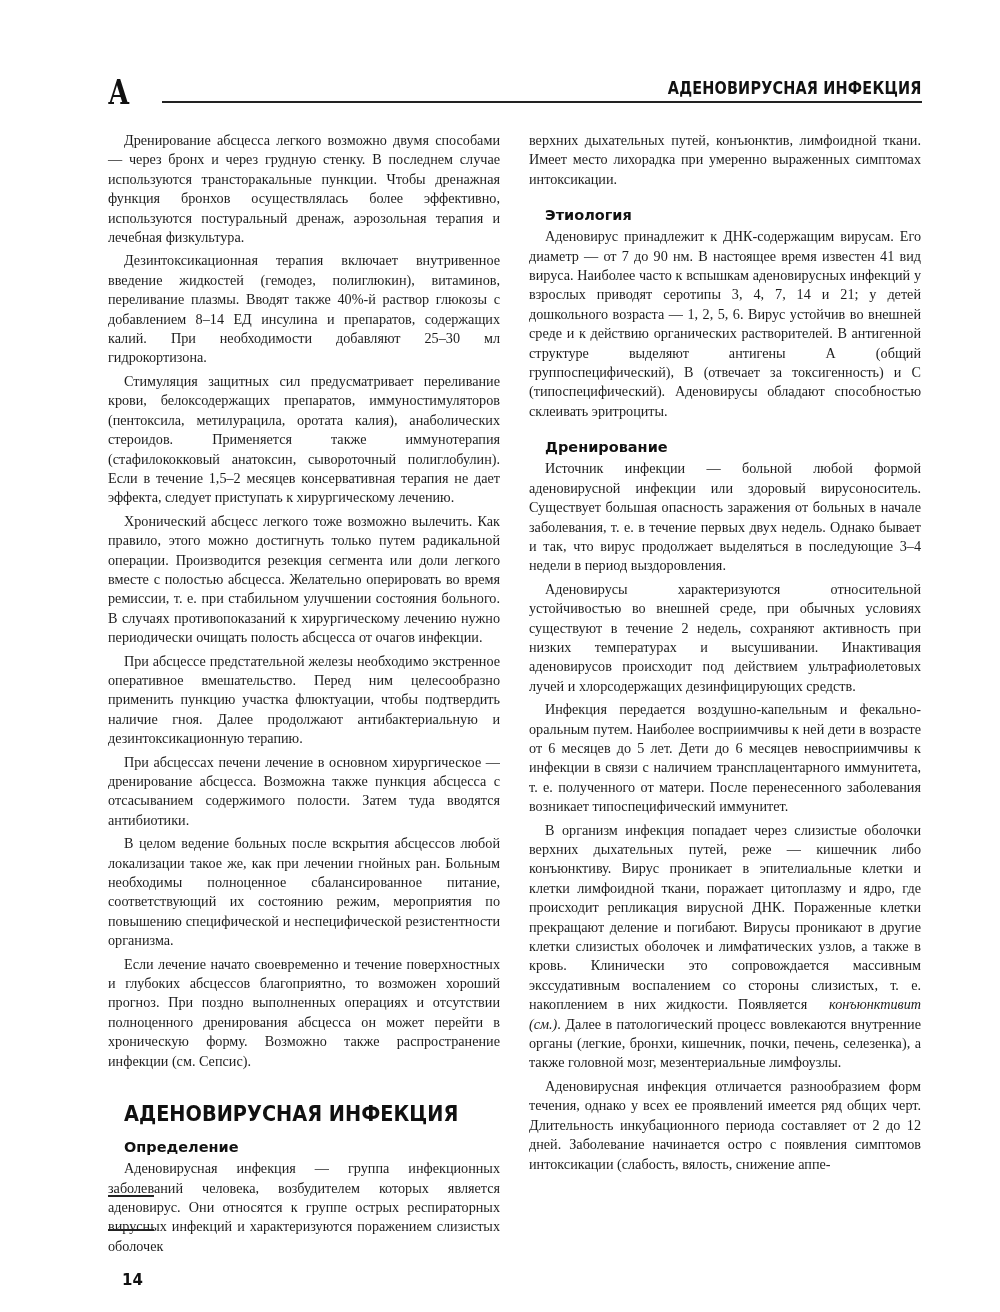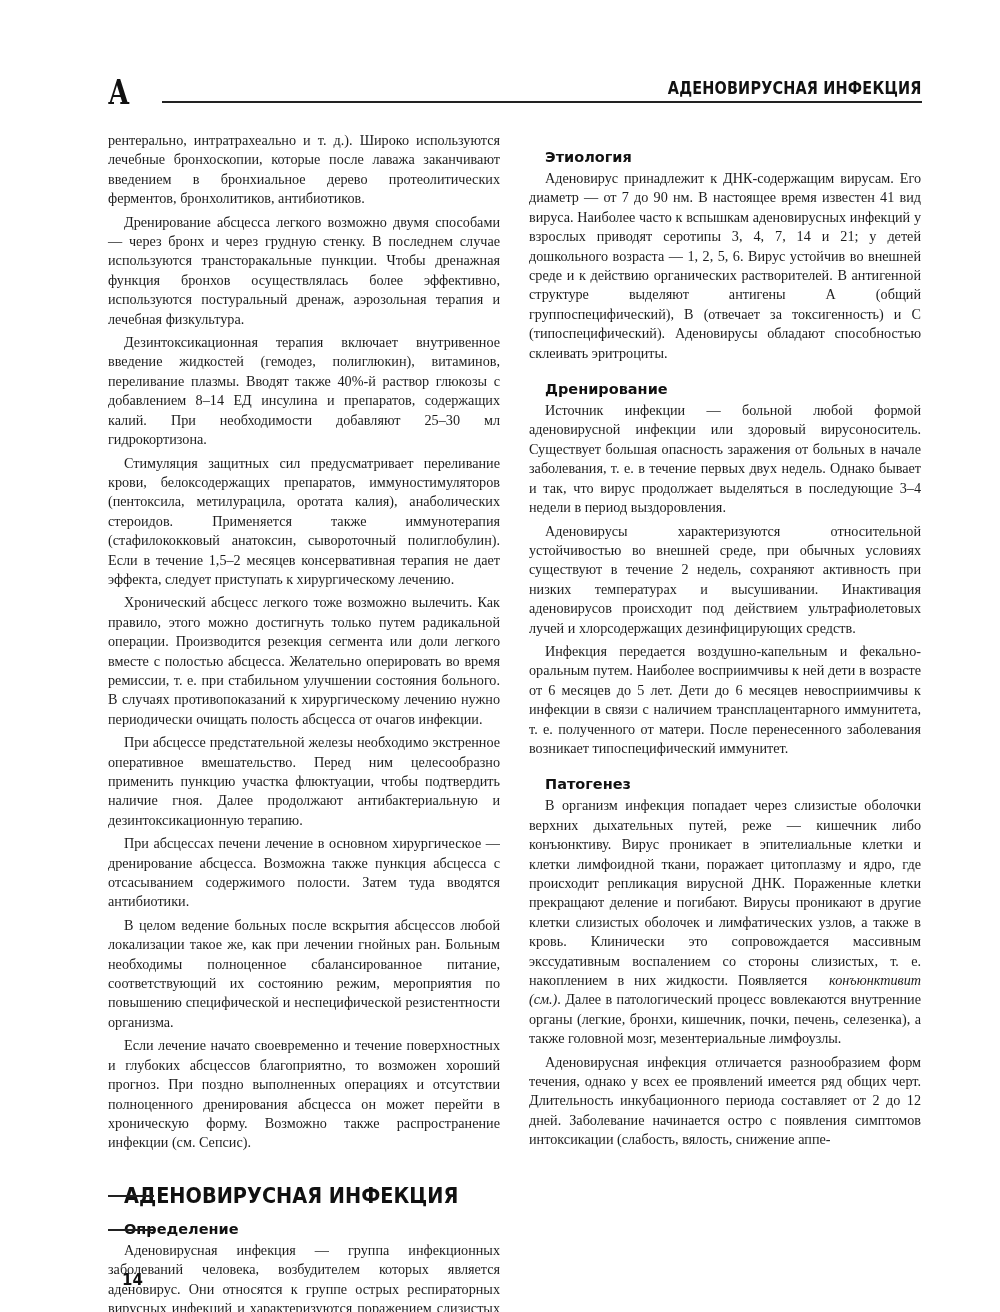--- a/index.html
+++ b/index.html
@@ -40,45 +40,44 @@
     font-family: "DejaVu Sans", sans-serif; font-weight: bold; font-size: 15px; color: #111; }
 </style>
 </head>
 <body>
 
 <div class="letter">А</div>
 <div class="header-rule"></div>
 <div class="running-title">АДЕНОВИРУСНАЯ ИНФЕКЦИЯ</div>
 
 <div class="col left">
-  <p class="cont">рентерально, интратрахеально и т. д.). Широко используются лечебные бронхоскопии, которые после лаважа заканчивают введением в бронхиальное дерево протеолитических ферментов, бронхолитиков, антибиотиков.</p>
   <p>Дренирование абсцесса легкого возможно двумя способами — через бронх и через грудную стенку. В последнем случае используются трансторакальные пункции. Чтобы дренажная функция бронхов осуществлялась более эффективно, используются постуральный дренаж, аэрозольная терапия и лечебная физкультура.</p>
   <p>Дезинтоксикационная терапия включает внутривенное введение жидкостей (гемодез, полиглюкин), витаминов, переливание плазмы. Вводят также 40%-й раствор глюкозы с добавлением 8–14 ЕД инсулина и препаратов, содержащих калий. При необходимости добавляют 25–30 мл гидрокортизона.</p>
   <p>Стимуляция защитных сил предусматривает переливание крови, белоксодержащих препаратов, иммуностимуляторов (пентоксила, метилурацила, оротата калия), анаболических стероидов. Применяется также иммунотерапия (стафилококковый анатоксин, сывороточный полиглобулин). Если в течение 1,5–2 месяцев консервативная терапия не дает эффекта, следует приступать к хирургическому лечению.</p>
   <p>Хронический абсцесс легкого тоже возможно вылечить. Как правило, этого можно достигнуть только путем радикальной операции. Производится резекция сегмента или доли легкого вместе с полостью абсцесса. Желательно оперировать во время ремиссии, т. е. при стабильном улучшении состояния больного. В случаях противопоказаний к хирургическому лечению нужно периодически очищать полость абсцесса от очагов инфекции.</p>
   <p>При абсцессе предстательной железы необходимо экстренное оперативное вмешательство. Перед ним целесообразно применить пункцию участка флюктуации, чтобы подтвердить наличие гноя. Далее продолжают антибактериальную и дезинтоксикационную терапию.</p>
   <p>При абсцессах печени лечение в основном хирургическое — дренирование абсцесса. Возможна также пункция абсцесса с отсасыванием содержимого полости. Затем туда вводятся антибиотики.</p>
   <p>В целом ведение больных после вскрытия абсцессов любой локализации такое же, как при лечении гнойных ран. Больным необходимы полноценное сбалансированное питание, соответствующий их состоянию режим, мероприятия по повышению специфической и неспецифической резистентности организма.</p>
   <p>Если лечение начато своевременно и течение поверхностных и глубоких абсцессов благоприятно, то возможен хороший прогноз. При поздно выполненных операциях и отсутствии полноценного дренирования абсцесса он может перейти в хроническую форму. Возможно также распространение инфекции (см. Сепсис).</p>
   <div class="big-title">АДЕНОВИРУСНАЯ ИНФЕКЦИЯ</div>
   <div class="sub" style="margin-top:6px">Определение</div>
   <p>Аденовирусная инфекция — группа инфекционных заболеваний человека, возбудителем которых является аденовирус. Они относятся к группе острых респираторных вирусных инфекций и характеризуются поражением слизистых оболочек</p>
 </div>
 
 <div class="col right">
+  <p class="cont">верхних дыхательных путей, конъюнктив, лимфоидной ткани. Имеет место лихорадка при умеренно выраженных симптомах интоксикации.</p>
 
   <div class="sub first">Этиология</div>
   <p>Аденовирус принадлежит к ДНК-содержащим вирусам. Его диаметр — от 7 до 90 нм. В настоящее время известен 41 вид вируса. Наиболее часто к вспышкам аденовирусных инфекций у взрослых приводят серотипы 3, 4, 7, 14 и 21; у детей дошкольного возраста — 1, 2, 5, 6. Вирус устойчив во внешней среде и к действию органических растворителей. В антигенной структуре выделяют антигены А (общий группоспецифический), В (отвечает за токсигенность) и С (типоспецифический). Аденовирусы обладают способностью склеивать эритроциты.</p>
 
   <div class="sub first">Дренирование</div>
   <p>Источник инфекции — больной любой формой аденовирусной инфекции или здоровый вирусоноситель. Существует большая опасность заражения от больных в начале заболевания, т. е. в течение первых двух недель. Однако бывает и так, что вирус продолжает выделяться в последующие 3–4 недели в период выздоровления.</p>
   <p>Аденовирусы характеризуются относительной устойчивостью во внешней среде, при обычных условиях существуют в течение 2 недель, сохраняют активность при низких температурах и высушивании. Инактивация аденовирусов происходит под действием ультрафиолетовых лучей и хлорсодержащих дезинфицирующих средств.</p>
   <p>Инфекция передается воздушно-капельным и фекально-оральным путем. Наиболее восприимчивы к ней дети в возрасте от 6 месяцев до 5 лет. Дети до 6 месяцев невосприимчивы к инфекции в связи с наличием трансплацентарного иммунитета, т. е. полученного от матери. После перенесенного заболевания возникает типоспецифический иммунитет.</p>
 
-  <div class="sub first">Патогенез</div>
   <p><span>В организм инфекция попадает через слизистые оболочки верхних дыхательных путей, реже — кишечник либо конъюнктиву. Вирус проникает в эпителиальные клетки и клетки лимфоидной ткани, поражает цитоплазму и ядро, где происходит репликация вирусной ДНК. Пораженные клетки прекращают деление и погибают. Вирусы проникают в другие клетки слизистых оболочек и лимфатических узлов, а также в кровь. Клинически это сопровождается массивным экссудативным воспалением со стороны слизистых, т. е. накоплением в них жидкости. Появляется </span><em>конъюнктивит (см.)</em><span>. Далее в патологический процесс вовлекаются внутренние органы (легкие, бронхи, кишечник, почки, печень, селезенка), а также головной мозг, мезентериальные лимфоузлы.</span></p>
 
   <p>Аденовирусная инфекция отличается разнообразием форм течения, однако у всех ее проявлений имеется ряд общих черт. Длительность инкубационного периода составляет от 2 до 12 дней. Заболевание начинается остро с появления симптомов интоксикации (слабость, вялость, снижение аппе-</p>
 </div>
 
 <div class="pgline top"></div>
 <div class="pgnum">14</div>
 <div class="pgline bot"></div>
 
 </body></html>

